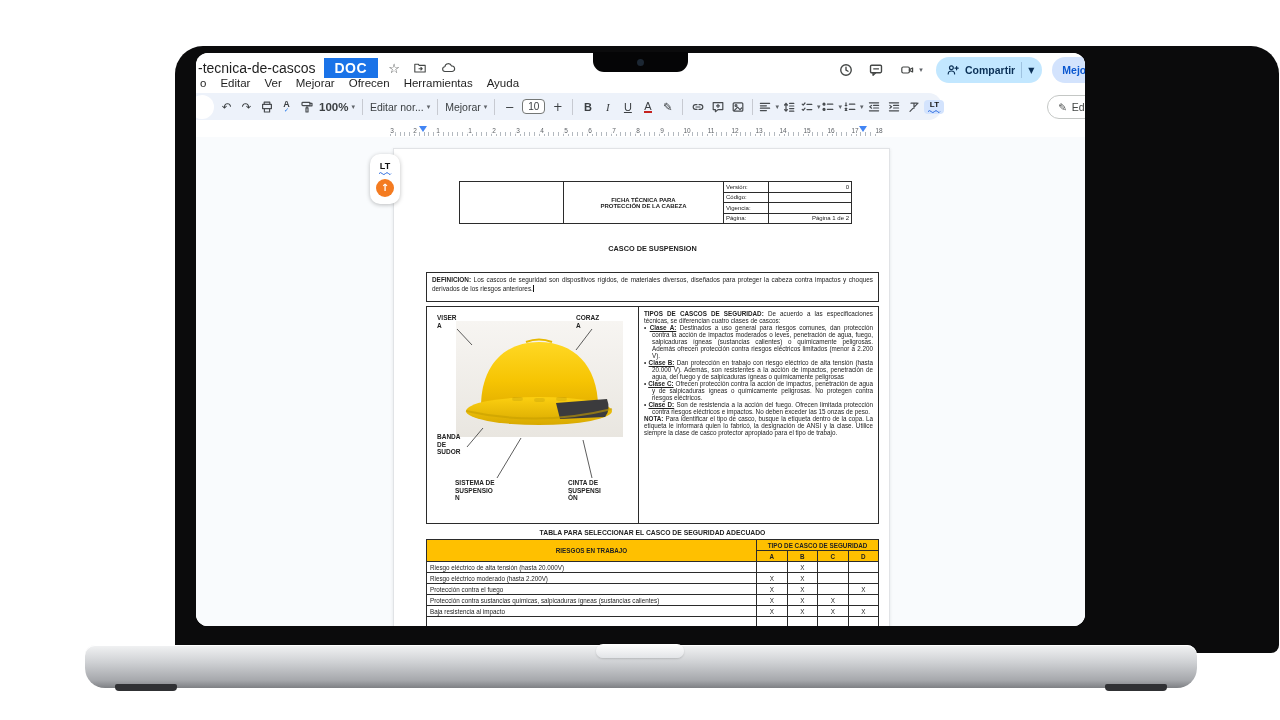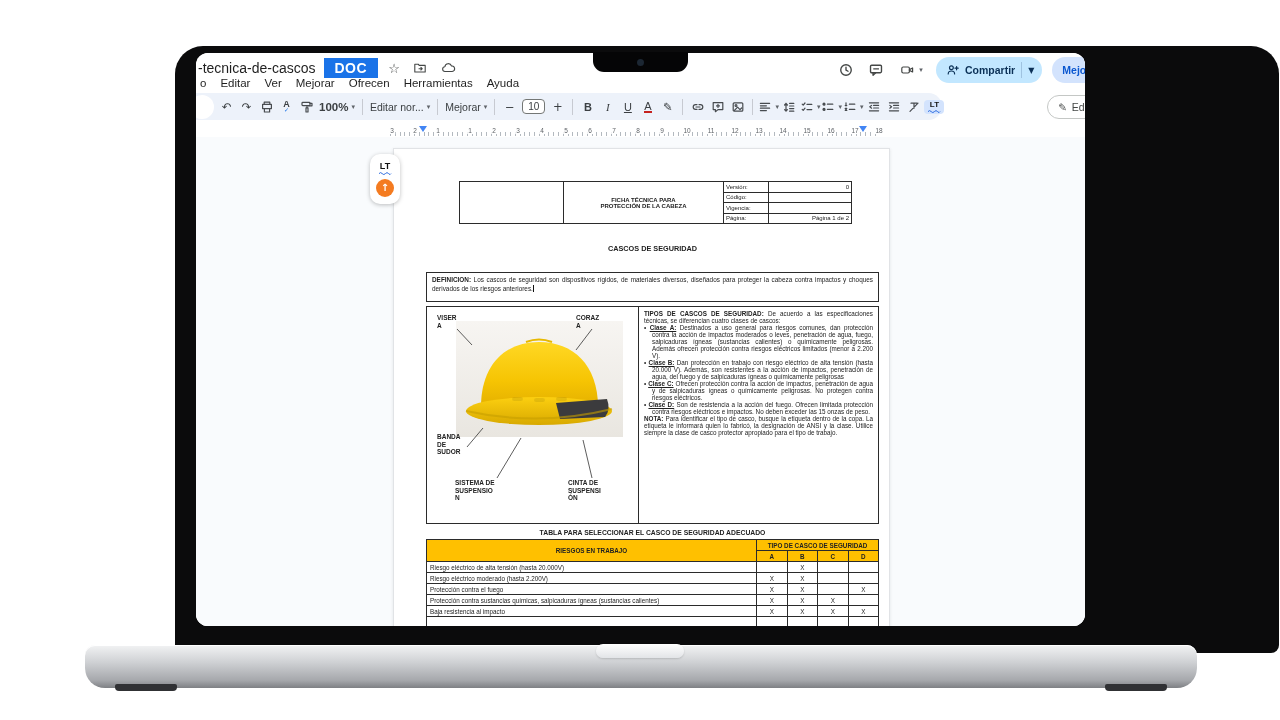--- a/index.html
+++ b/index.html
@@ -376,21 +376,21 @@
                 <td class="hv"></td>
                 </tr>
             <tr>
                   <td>Página:</td>
                 <td class="hv">Página 1 de 2</td>
                 </tr>
           </tbody>
             </table>
 
           <div class="doctitle2">
-            <div>CASCOS DE SEGURIDAD</div>
+            <div>CASCO DE SUSPENSION</div>
           </div>
 
           <div class="defbox">
             <span class="b">DEFINICION:</span>
             <span>Los cascos de seguridad son dispositivos rígidos, de materiales diversos, diseñados para proteger la cabeza contra impactos y choques derivados de los riesgos anteriores.</span><span class="caretline"></span>
           </div>
 
           <div class="bigtable">
             <div class="diagcell">
               <div class="photo">

